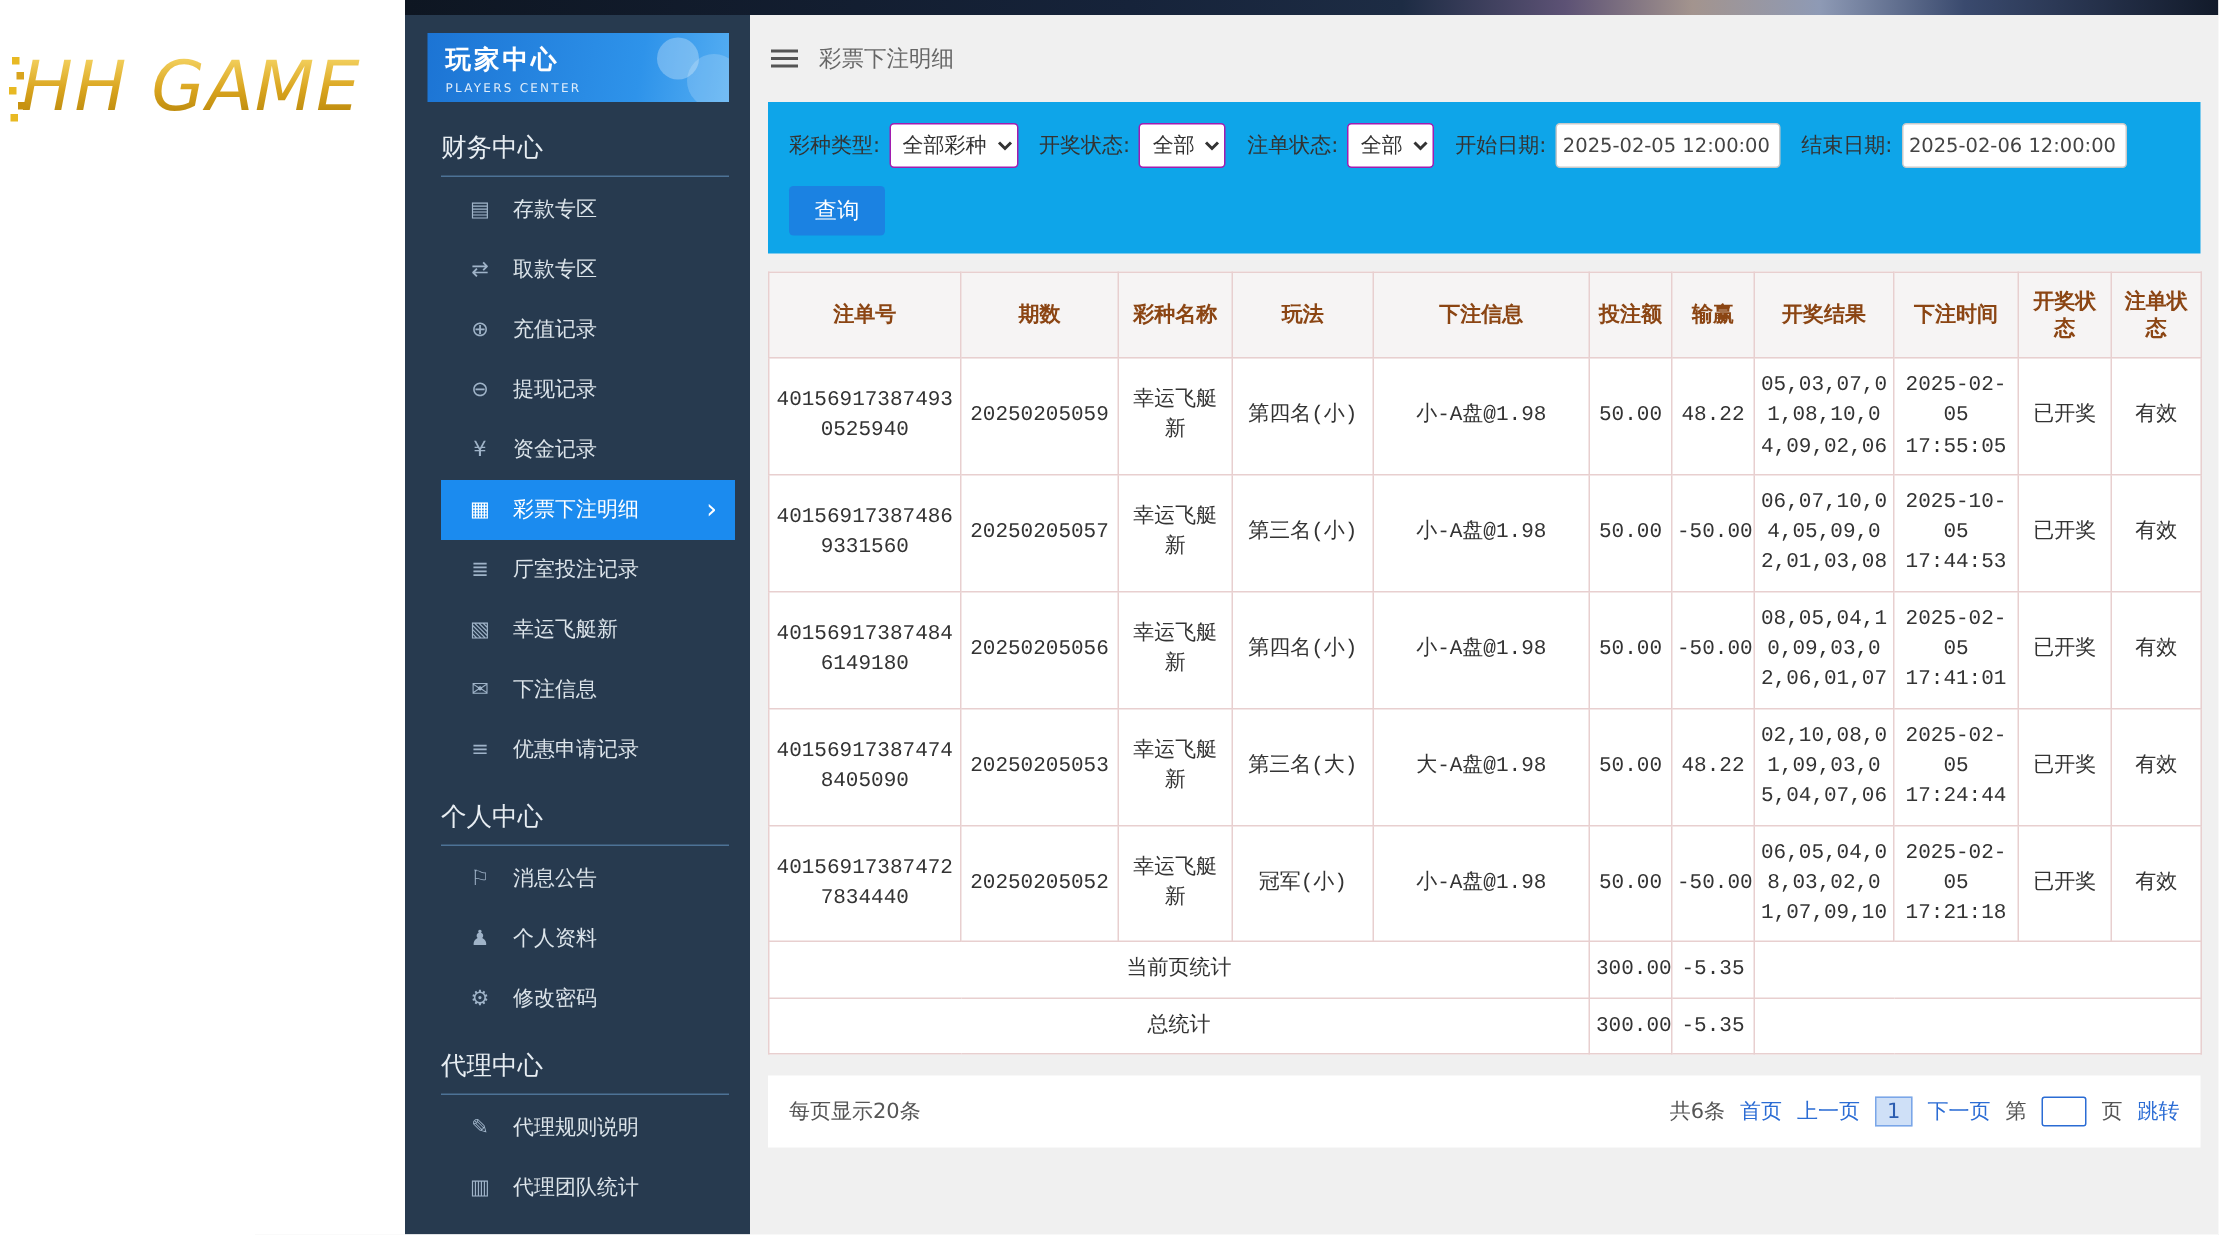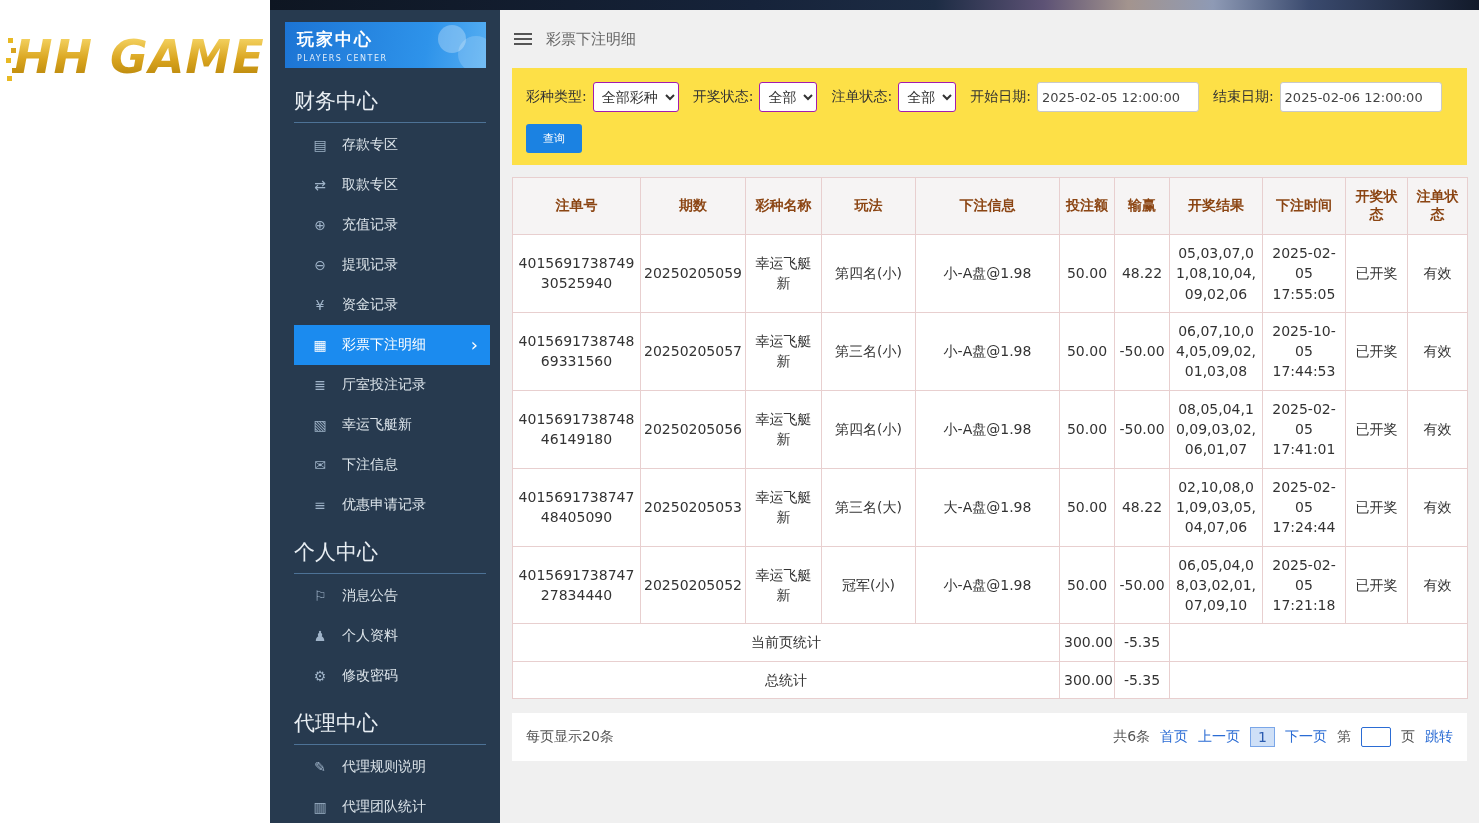--- a/index.html
+++ b/index.html
@@ -5,55 +5,55 @@
   html,body{margin:0;padding:0;}
   body{font-family:"DejaVu Sans","Liberation Sans",sans-serif;}
   .page{position:relative;width:1479px;height:823px;background:#ffffff;overflow:hidden;display:flex;}
   .top-strip{position:absolute;left:270px;right:0;top:0;height:10px;z-index:5;
     background:linear-gradient(90deg,#0e1622 0%,#16233a 40%,#1d2c44 55%,#5d5275 64%,#a3948e 71%,#8e9ab5 78%,#3a4a6e 86%,#121a2a 100%);}
   
   .left-panel{width:270px;height:100%;background:#fff;overflow:hidden;flex:0 0 auto;position:relative;}
   .logo{margin:30px 0 0 14px;position:relative;white-space:nowrap;}
   .logo-pixels{position:absolute;left:-6px;top:8px;width:5px;height:5px;background:#e8b923;
     box-shadow:3px 10px 0 #d9a41e,-2px 20px 0 #e8b923,4px 30px 0 #c8920f,-1px 38px 0 #e8b923;}
-  .logo-text{font-size:46px;font-weight:bold;font-style:italic;letter-spacing:1px;
+  .logo-text{font-size:46px;font-weight:normal;font-style:italic;letter-spacing:1px;
     background:linear-gradient(180deg,#f7d768 10%,#d9a41e 55%,#b8860b 90%);
     -webkit-background-clip:text;background-clip:text;color:transparent;}
   
   .sidebar{width:230px;height:100%;background:#273a4f;flex:0 0 auto;color:#dfe6ec;padding-top:10px;box-sizing:border-box;overflow:hidden;}
   .side-header{position:relative;margin:12px 14px 6px 15px;height:46px;
     background:linear-gradient(100deg,#1c74d4 0%,#2e93ea 70%,#55aef2 100%);
     overflow:hidden;padding:6px 12px;box-sizing:border-box;}
   .side-header .deco1{position:absolute;right:20px;top:3px;width:28px;height:28px;border-radius:50%;background:rgba(255,255,255,.28);}
   .side-header .deco2{position:absolute;right:-8px;top:14px;width:36px;height:36px;border-radius:50%;background:rgba(255,255,255,.18);}
   .side-title{font-size:17px;font-weight:bold;color:#fff;letter-spacing:2px;position:relative;z-index:2;}
   .side-sub{font-size:8px;color:rgba(255,255,255,.85);letter-spacing:1.5px;margin-top:3px;position:relative;z-index:2;}
-  .side-section{margin:0 14px 2px 24px;padding:13px 0 7px;font-size:21px;color:#e8eef3;border-bottom:1px solid rgba(110,160,210,.55);}
+  .side-section{margin:0 14px 2px 24px;padding:13px 0 7px;font-size:17px;color:#e8eef3;border-bottom:1px solid rgba(110,160,210,.55);}
   .side-item{height:40px;display:flex;align-items:center;margin-left:24px;margin-right:10px;padding-left:18px;gap:14px;
     font-size:14px;color:#dce4ea;cursor:pointer;box-sizing:border-box;}
   .side-item .side-icon{width:16px;text-align:center;color:#9fb3c8;font-size:14px;}
   .side-item.active{background:#1b8bef;color:#fff;}
   .side-item.active .side-icon{color:#fff;}
   .side-item .chevron{margin-left:auto;margin-right:12px;font-size:18px;color:#fff;line-height:1;}
   
   .main{flex:1;background:#f0f0f0;padding-top:10px;box-sizing:border-box;overflow:hidden;}
   .main-header{height:58px;display:flex;align-items:center;gap:14px;padding:0 14px;}
   .hamburger{display:inline-block;width:18px;cursor:pointer;}
   .hamburger i{display:block;height:2px;background:#555;margin:3px 0;}
   .main-title{font-size:15px;color:#666;}
-  .filter-card{background:#fde047;margin:0 12px;padding:14px 14px 12px;}
+  .filter-card{background:#0ea5e9;margin:0 12px;padding:14px 14px 12px;}
   .filter-row{display:flex;align-items:center;gap:6px;font-size:14px;color:#333;white-space:nowrap;}
   .filter-row label{margin-left:8px;}
   .filter-row label:first-child{margin-left:0;}
   select{height:30px;border:1px solid #a21caf;border-radius:3px;background:#fff;font-size:14px;color:#333;padding:0 4px;box-sizing:border-box;font-family:inherit;}
-  .date-input{width:162px;height:30px;border:1px solid #c9c9c9;border-radius:3px;background:#fff;font-size:13px;color:#444;padding:0 4px;box-sizing:border-box;font-family:inherit;}
-  .search-btn{margin-top:12px;background:#1b82e2;color:#fff;border:none;border-radius:3px;font-size:11px;padding:7px 17px;cursor:pointer;font-family:inherit;}
+  .date-input{width:150px;height:30px;border:1px solid #c9c9c9;border-radius:3px;background:#fff;font-size:13px;color:#444;padding:0 4px;box-sizing:border-box;font-family:inherit;}
+  .search-btn{margin-top:12px;background:#1b82e2;color:#fff;border:none;border-radius:3px;font-size:15px;padding:7px 17px;cursor:pointer;font-family:inherit;}
   
   .table-card{margin:12px 12px 0;background:#fff;}
-  table.bets{width:100%;border-collapse:collapse;table-layout:fixed;font-size:14px;color:#333;}
+  table.bets{width:100%;border-collapse:collapse;table-layout:fixed;font-size:14px;color:#333;font-family:Liberation Mono, monospace;}
   table.bets th{background:#f6f4f4;color:#8b4513;font-weight:bold;padding:10px 3px;border:1px solid #e8cfcf;font-size:14px;}
   table.bets td{padding:8px 3px;border:1px solid #e8cfcf;text-align:center;line-height:1.45;}
   td.c0,td.c7{word-break:break-all;}
   tr.summary td{padding:8px 4px;}
   
   .footer-card{margin:14px 12px 0;background:#fff;height:48px;display:flex;align-items:center;justify-content:space-between;
     padding:0 14px;box-sizing:border-box;font-size:14px;color:#555;}
   .pager{display:flex;align-items:center;gap:10px;}
   .pager a{color:#2b6cd4;text-decoration:none;cursor:pointer;}
   .page-cur{background:#cfe0f7;border:1px solid #7aa6e8;color:#2b5cb0;padding:1px 7px;cursor:pointer;}

